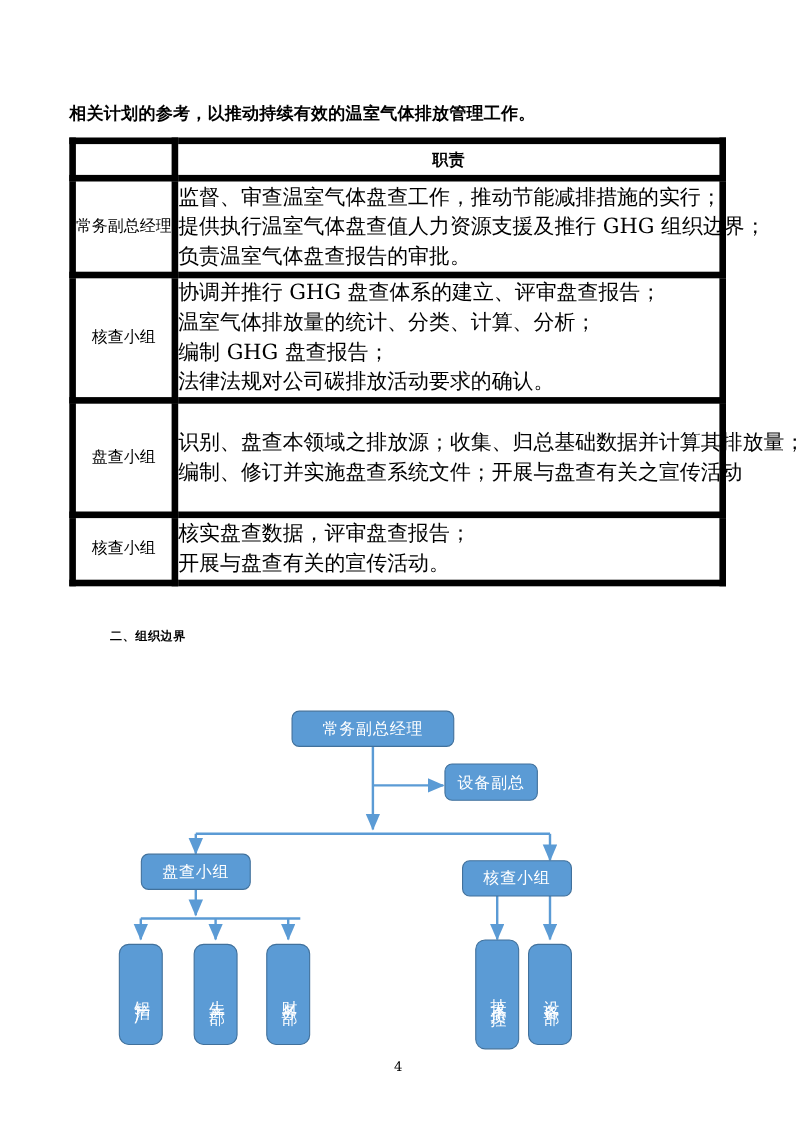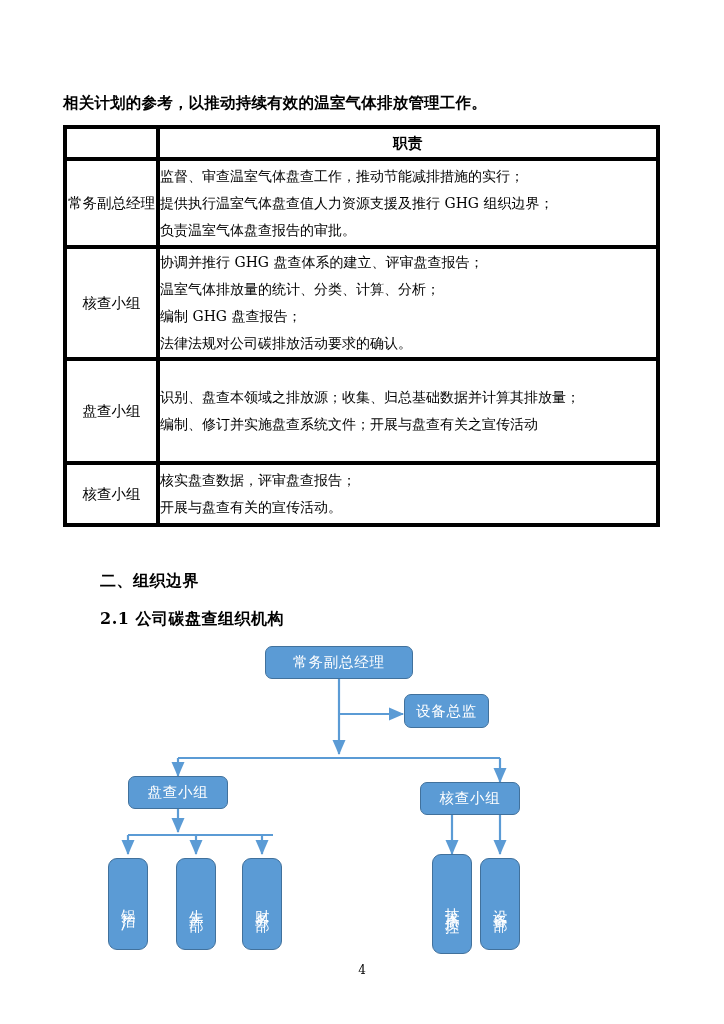--- a/index.html
+++ b/index.html
@@ -38,56 +38,56 @@
   
   .resp-table {
     position: absolute;
     left: 63px;
     top: 125px;
     width: 597px;
     border-collapse: collapse;
     table-layout: fixed;
   }
   .resp-table td, .resp-table th {
-    border: 4px solid #000000;
+    border: 6px solid #000000;
     padding: 0;
     vertical-align: middle;
     font-weight: normal;
   }
   .resp-table .col-role { width: 93px; }
   .resp-table .hdr {
     height: 28px;
     text-align: center;
     font-size: 14.5px;
     font-weight: bold;
     letter-spacing: 0.5px;
   }
   .role-cell {
     text-align: center;
     font-size: 14.5px;
     line-height: 25px;
     padding: 0 6px;
   }
   .duty-cell {
     padding: 8px 0 8px 10px;
-    font-size: 14px;
+    font-size: 19px;
     line-height: 27px;
   }
   .duty-cell .line { white-space: nowrap; }
   .r1 { height: 88px; }
   .r2 { height: 110px; }
   .r3 { height: 104px; }
   .r4 { height: 62px; }
   .r3 .duty-cell { padding-top: 0; padding-bottom: 0; }
 
   
   .h-sec {
     position: absolute;
     left: 100px;
-    font-size: 16px;
+    font-size: 11px;
     font-weight: bold;
     letter-spacing: 0.5px;
     white-space: nowrap;
   }
   .h-sec.lvl1 { top: 571px; }
   .h-sec.lvl2 { top: 609px; }
 
   
   .org {
     position: absolute;
@@ -187,21 +187,20 @@
         <td class="role-cell">核查小组</td>
         <td class="duty-cell">
           <div class="line">核实盘查数据，评审盘查报告；</div>
           <div class="line">开展与盘查有关的宣传活动。</div>
         </td>
       </tr>
     </tbody>
   </table>
 
   <div class="h-sec lvl1">二、组织边界</div>
-  <div class="h-sec lvl2">2.1 公司碳盘查组织机构</div>
 
   <div class="org">
 
     <svg width="724" height="330">
       <defs>
         <marker id="ah" markerWidth="8" markerHeight="8" refX="6.5" refY="3" orient="auto">
           <path d="M0,0 L7,3 L0,6 z" fill="#5B9BD5"></path>
         </marker>
       </defs>
       <g stroke="#5B9BD5" stroke-width="2.2" fill="none">
@@ -223,21 +222,21 @@
         <path d="M452,178 L452,218" marker-end="url(#ah)"></path>
         <path d="M500,178 L500,218" marker-end="url(#ah)"></path>
       </g>
     </svg>
 
     <div class="node" style="left:265px; top:10px; width:148px; height:33px;">
       <span>常务副总经理</span>
     </div>
 
     <div class="node" style="left:404px; top:58px; width:85px; height:34px;">
-      <span>设备总监</span>
+      <span>设备副总</span>
     </div>
 
     <div class="node" style="left:128px; top:140px; width:100px; height:33px;">
       <span>盘查小组</span>
     </div>
 
     <div class="node" style="left:420px; top:146px; width:100px; height:33px;">
       <span>核查小组</span>
     </div>
 

